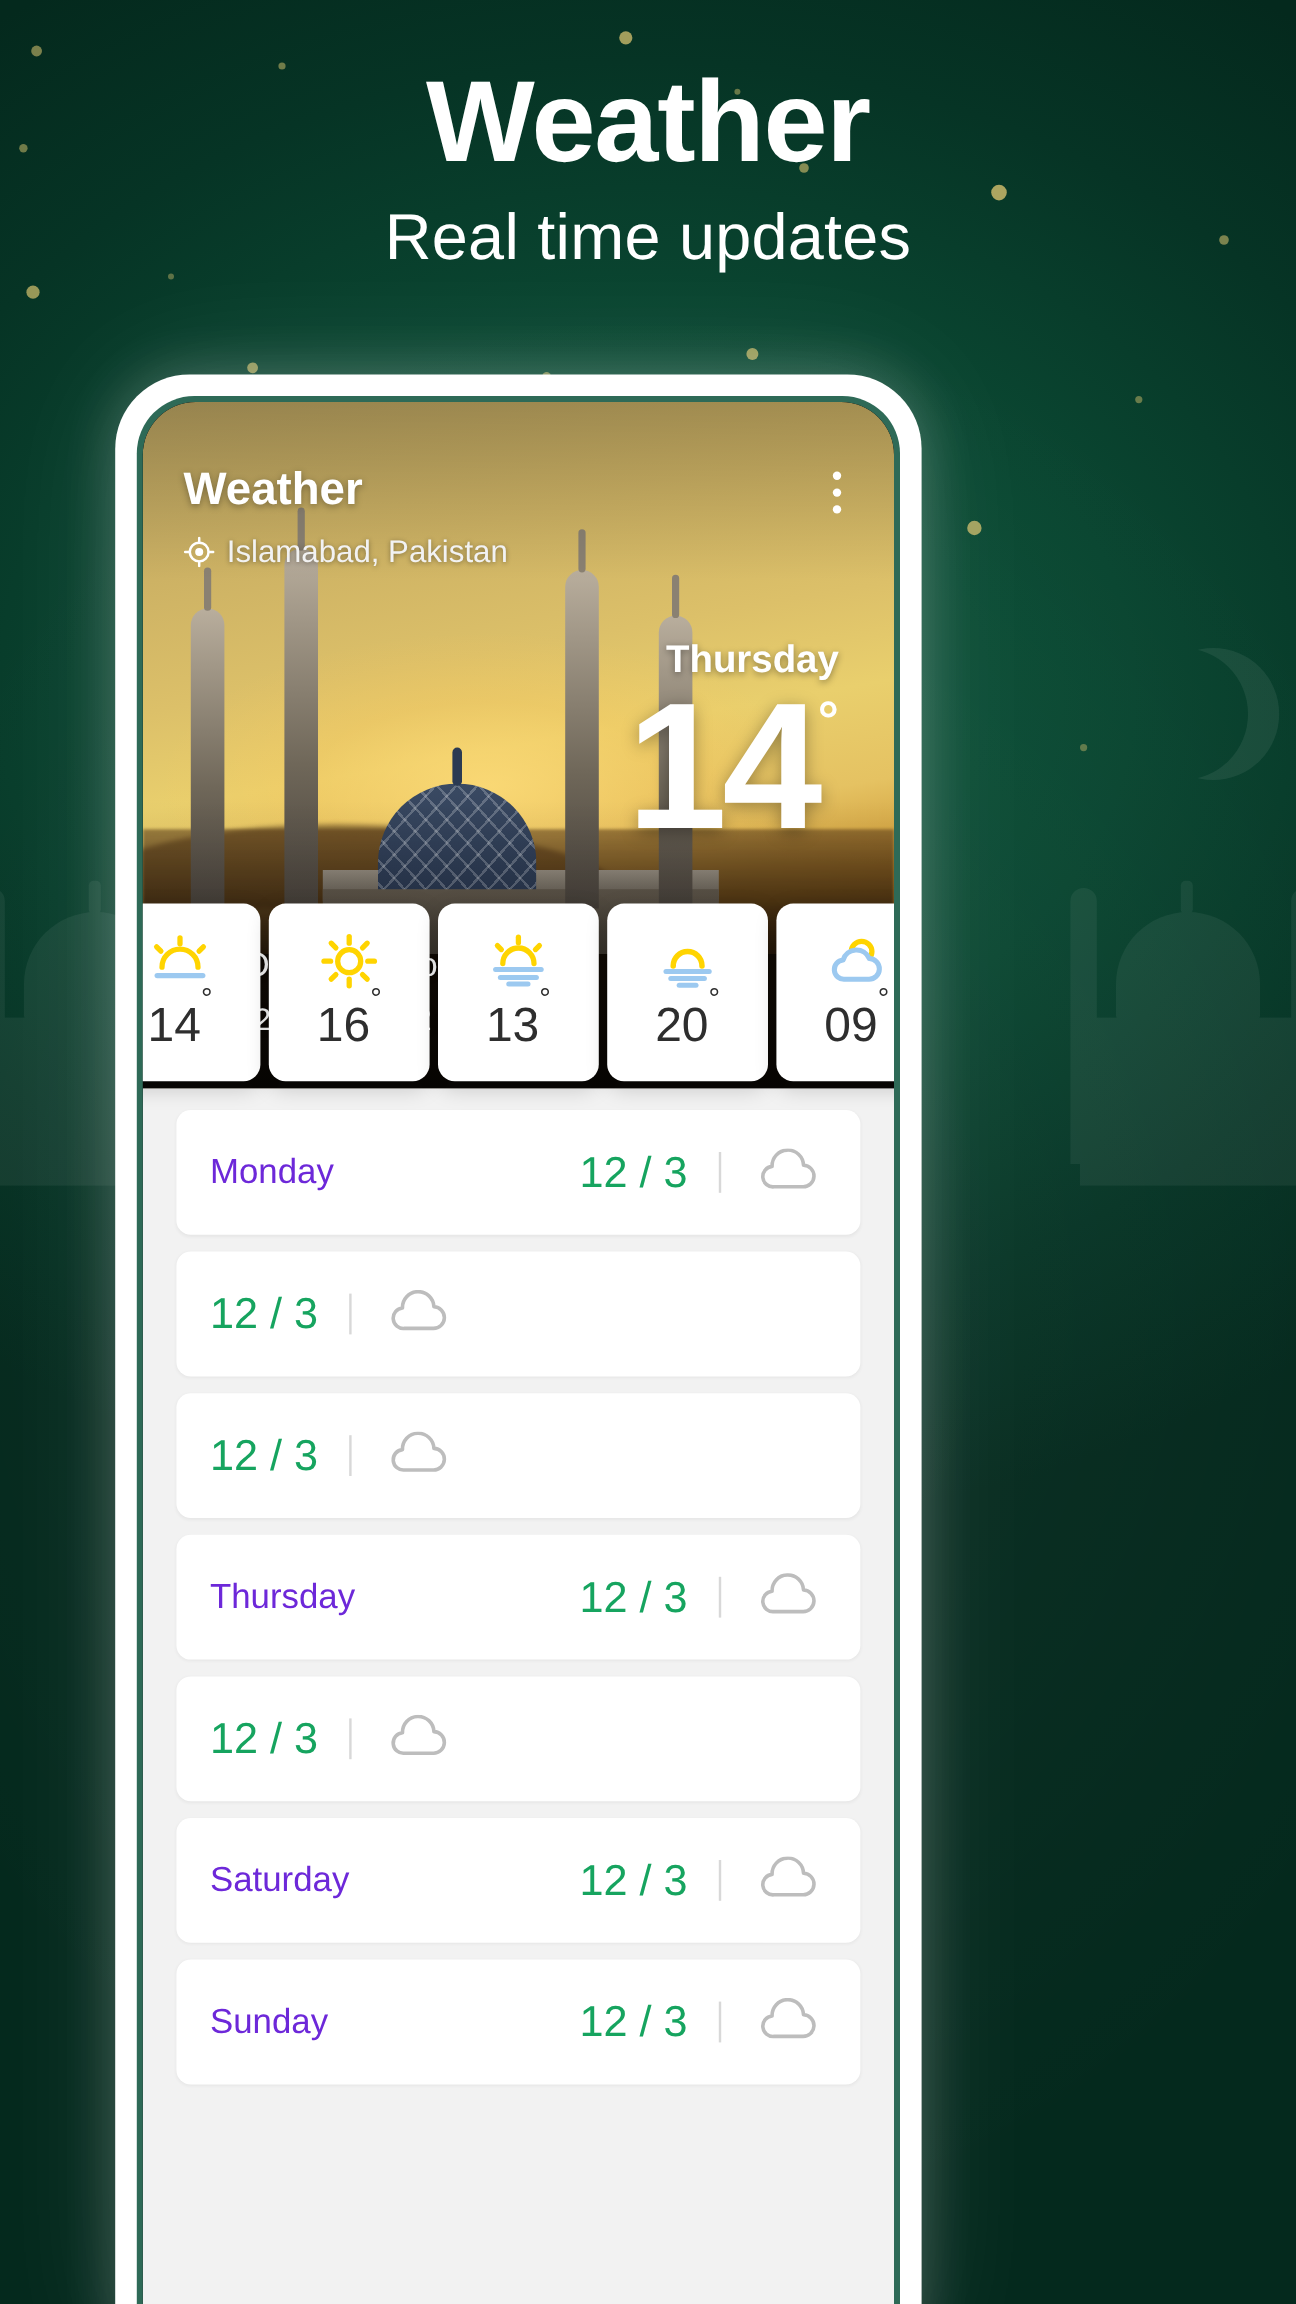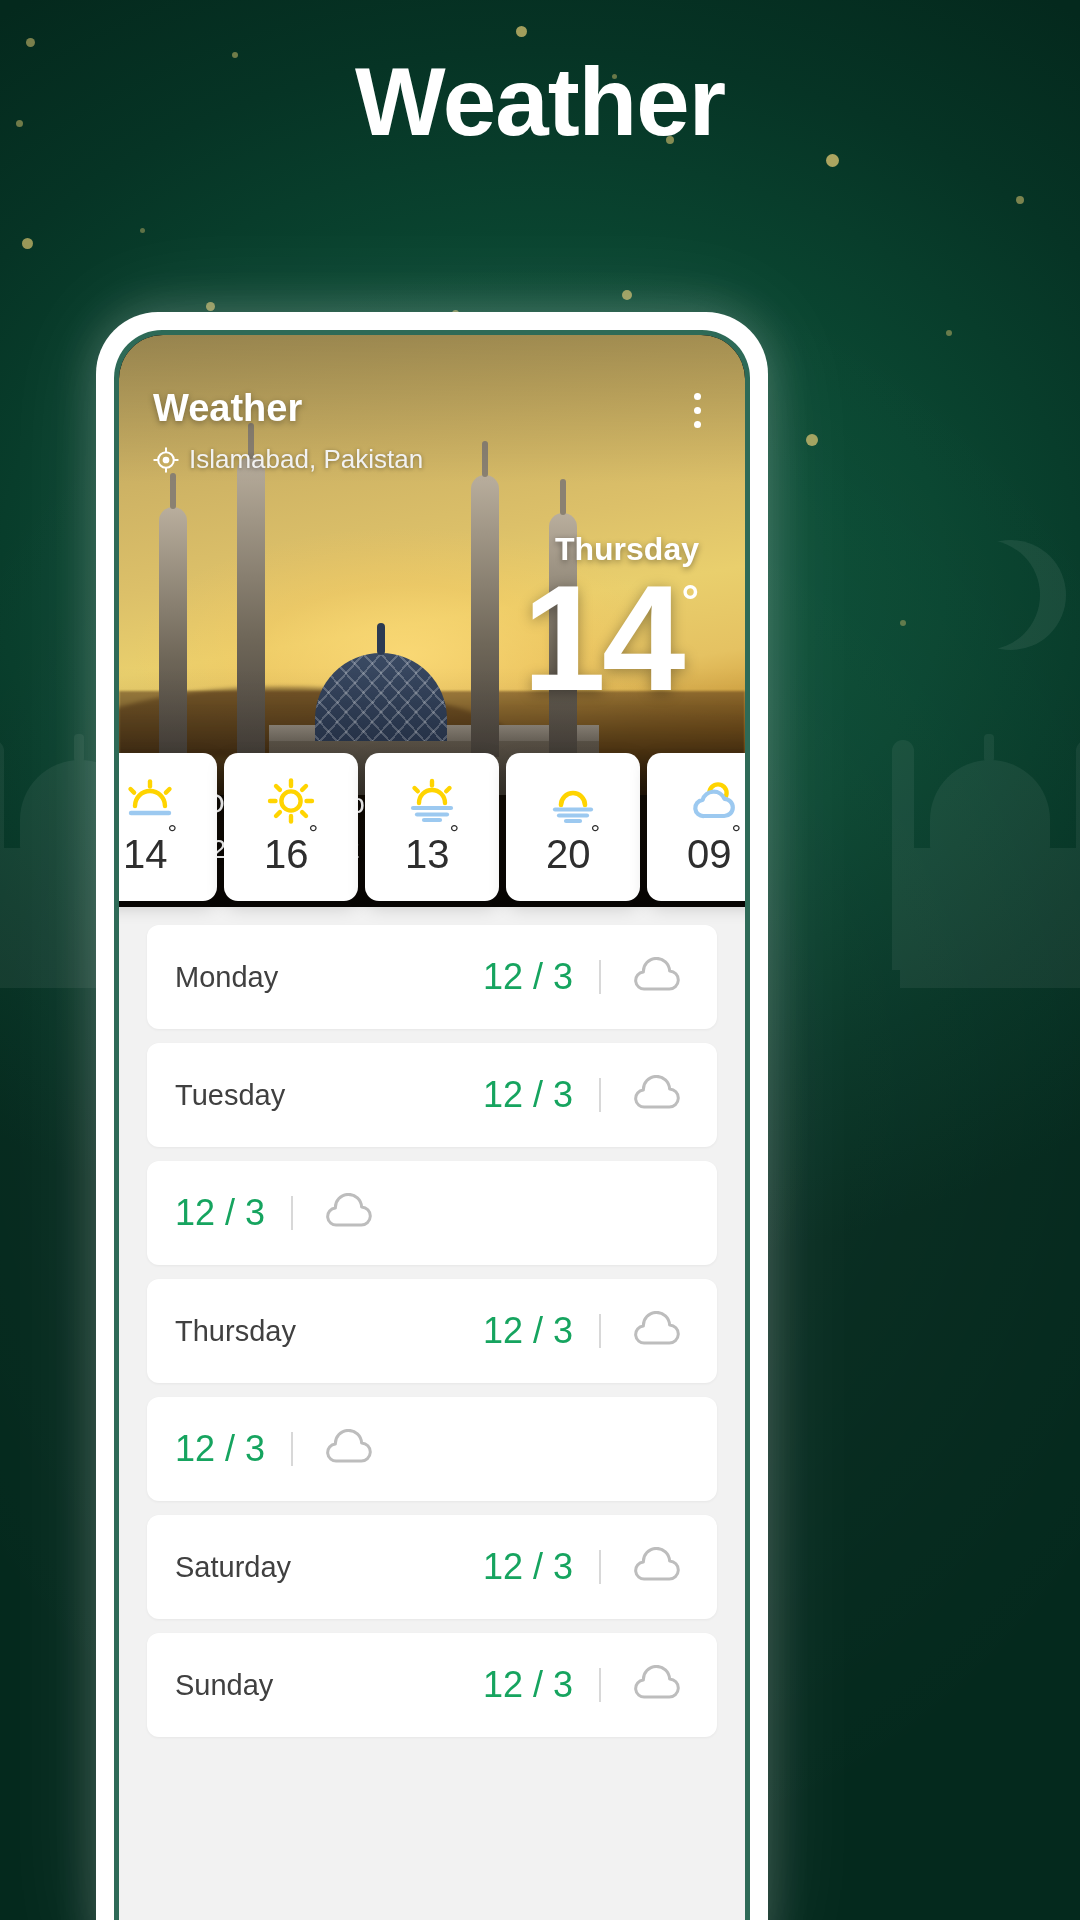--- a/index.html
+++ b/index.html
@@ -192,21 +192,21 @@
   
   .list-wrap{
     position:absolute; left:0; right:0; top:572px; bottom:0;
     background:#f2f2f2; padding:18px 28px 0 28px; overflow:hidden;
   }
   .f-row{
     height:104px; background:#ffffff; border-radius:12px; margin-bottom:14px;
     display:flex; align-items:center; padding:0 28px;
     box-shadow:0 1px 3px rgba(0,0,0,.05);
   }
-  .f-day{ font-size:29px; color:#404040; flex:1; }
+  .f-day{ font-size:29px; color:#6d28d9; flex:1; }
   .f-temp{ font-size:36px; color:#16a45f; font-weight:normal; }
   .f-div{ width:2px; height:34px; background:#d8d8d8; margin:0 26px; }
   .f-icon{ width:62px; display:flex; align-items:center; justify-content:center; }
 
   svg{ display:block; }
 </style>
 </head>
 <body>
 
 <div class="bg"></div>
@@ -245,20 +245,21 @@
     <div class="min1"></div>
       <div class="min2"></div>
       <div class="dome"></div>
       <div class="base"></div>
   </div>
   <div class="crescent" style="right:40px; top:540px;"></div>
 </div>
 
 <div class="promo">
   <div class="promo-title">Weather</div>
+  <div class="promo-sub">Real time updates</div>
 </div>
 
 <div class="phone">
   <div class="phone-bezel"></div>
   <div class="phone-inner-ring"></div>
 
   <div class="screen">
 
     <div class="hero">
       <div class="hero-sky"></div>
@@ -444,21 +445,20 @@
         <span class="f-temp">12 / 3</span>
         <span class="f-div"></span>
         <span class="f-icon">
           <svg width="58" height="40" viewBox="0 0 58 40">
               <path d="M16 32h24a9 9 0 0 0 .6-18A13 13 0 0 0 14.4 15 8.5 8.5 0 0 0 16 32Z" fill="none" stroke="#bdbdbd" stroke-width="3" stroke-linejoin="round"></path>
             </svg>
         </span>
       </div>
 
       <div class="f-row">
-        <span class="f-day">Tuesday</span>
         <span class="f-temp">12 / 3</span>
         <span class="f-div"></span>
         <span class="f-icon">
           <svg width="58" height="40" viewBox="0 0 58 40">
               <path d="M16 32h24a9 9 0 0 0 .6-18A13 13 0 0 0 14.4 15 8.5 8.5 0 0 0 16 32Z" fill="none" stroke="#bdbdbd" stroke-width="3" stroke-linejoin="round"></path>
             </svg>
         </span>
       </div>
 
       <div class="f-row">

